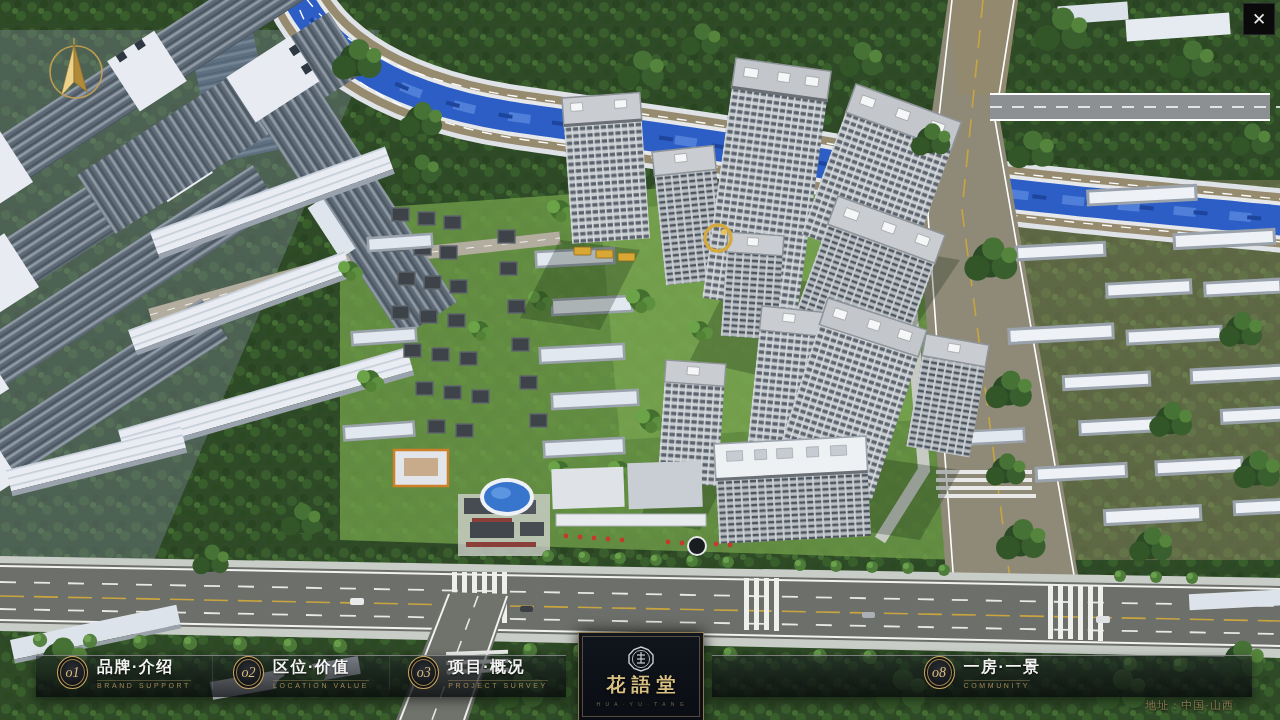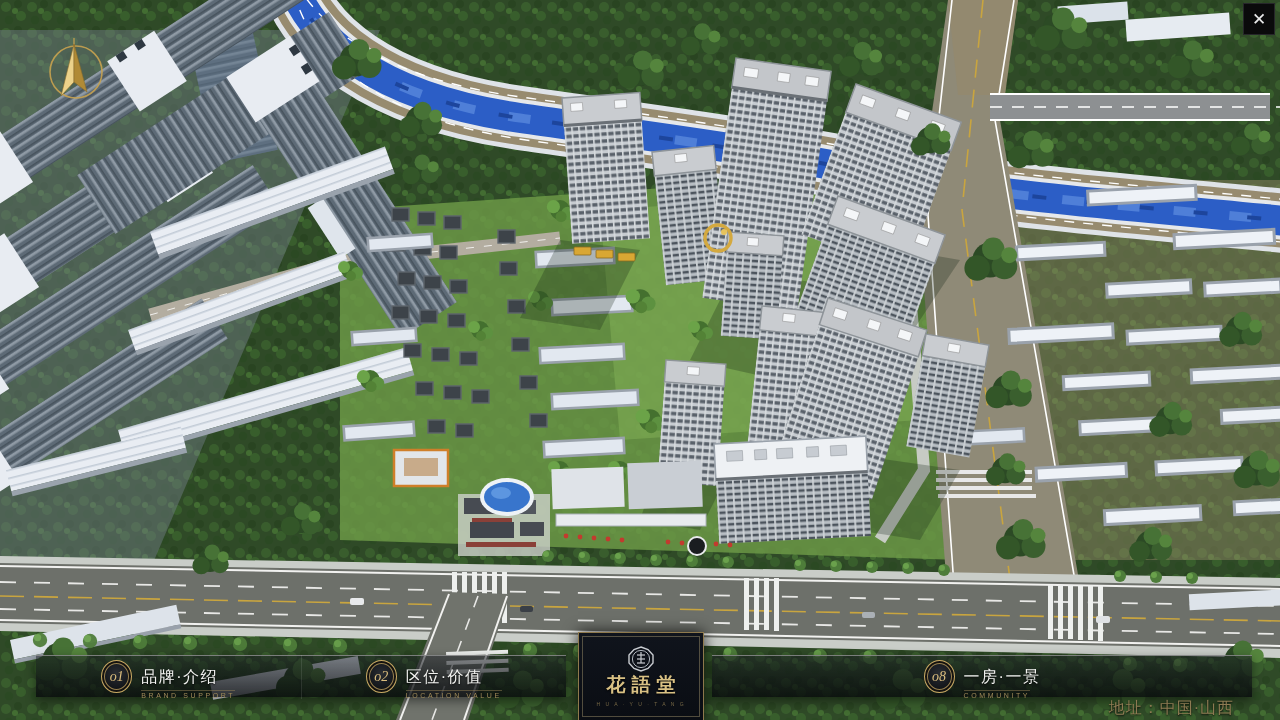--- a/index.html
+++ b/index.html
@@ -14,50 +14,50 @@
   .close-btn{position:absolute;left:1243px;top:3px;width:30px;height:30px;
     background:#0a0a0b;border:1px solid #26262a;color:#e9e9ea;
     display:flex;align-items:center;justify-content:center;
     font-size:17px;line-height:1;cursor:pointer;}
 
   
   .navseg{position:absolute;top:655px;height:41px;
     background:linear-gradient(180deg,rgba(26,30,36,.52),rgba(7,9,12,.82));
     border-top:1px solid rgba(255,255,255,.45);
     box-shadow:0 4px 10px rgba(0,0,0,.45);
-    display:flex;align-items:center;}
+    display:flex;align-items:flex-start;}
   .navseg.left{left:36px;width:530px;}
   .navseg.right{left:712px;width:540px;}
   .nav-item{flex:1;display:flex;align-items:center;justify-content:center;gap:9px;cursor:pointer;}
   .nav-item + .nav-item{border-left:1px solid rgba(255,255,255,.10);}
   .badge{width:29px;height:31px;border-radius:50%;flex:0 0 auto;
     border:1px solid #c7a863;
     box-shadow:inset 0 0 0 2px rgba(5,6,8,.9),inset 0 0 0 3px #96severity;
     box-shadow:inset 0 0 0 2px rgba(5,6,8,.9),inset 0 0 0 3px #97804f;
     background:radial-gradient(circle at 50% 40%,#2a2d33,#101317 70%);
     display:flex;align-items:center;justify-content:center;
     color:#dcbe7e;font-style:italic;font-family:"Liberation Serif",serif;font-size:14px;}
   .ntxt{display:flex;flex-direction:column;align-items:flex-start;}
-  .zh{color:#f3f3f1;font-size:16px;font-weight:normal;letter-spacing:1.5px;
-      text-shadow:0 1px 2px rgba(0,0,0,.8);white-space:nowrap;margin-top:12px;}
+  .zh{color:#f3f3f1;font-size:16px;font-weight:bold;letter-spacing:1.5px;
+      text-shadow:0 1px 2px rgba(0,0,0,.8);white-space:nowrap;}
   .en{color:#a08a59;font-size:7px;letter-spacing:2.6px;margin-top:2px;white-space:nowrap;
       border-top:1px solid rgba(160,138,89,.45);padding-top:1px;}
 
   
   .logo{position:absolute;left:578px;top:632px;width:124px;height:87px;
     background:linear-gradient(180deg,#10141c,#0a0d13);
     border:1px solid #8f7a4d;box-shadow:0 0 14px rgba(0,0,0,.8);
     display:flex;flex-direction:column;align-items:center;justify-content:center;cursor:pointer;}
   .logo-inner{position:absolute;inset:3px;border:1px solid rgba(214,194,140,.35);pointer-events:none;}
   .logo-title{color:#d9c184;font-family:"Liberation Serif",serif;font-weight:bold;
     font-size:19px;letter-spacing:6px;margin-top:0;padding-left:6px;
     text-shadow:0 1px 2px #000;}
   .logo-sub{color:#8a784e;font-size:5px;letter-spacing:2px;margin-top:3px;opacity:.85;}
 
-  .address{position:absolute;right:46px;top:698px;color:#8d7a52;font-size:16px;
+  .address{position:absolute;right:46px;top:698px;color:#8d7a52;font-size:11px;
     letter-spacing:1px;text-shadow:0 1px 2px rgba(0,0,0,.9);}
 </style>
 </head>
 <body>
 
 <div class="stage">
 
   <svg class="scene-svg" viewBox="0 0 1280 720" preserveAspectRatio="none">
     <defs>
       <pattern id="pw" width="7" height="7" patternUnits="userSpaceOnUse">
@@ -593,20 +593,27 @@
         <div class="en">BRAND SUPPORT</div>
         </div>
     </div>
     <div class="nav-item">
       <div class="badge">o2</div>
       <div class="ntxt">
           <div class="zh">区位·价值</div>
         <div class="en">LOCATION VALUE</div>
         </div>
     </div>
+    <div class="nav-item">
+      <div class="badge">o3</div>
+      <div class="ntxt">
+          <div class="zh">项目·概况</div>
+        <div class="en">PROJECT SURVEY</div>
+        </div>
+    </div>
   </div>
 
   <div class="logo">
     <div class="logo-inner"></div>
     <svg width="26" height="26" viewBox="0 0 26 26">
       <polygon points="13,1 20,3.5 25,9 25,17 20,22.5 13,25 6,22.5 1,17 1,9 6,3.5" fill="none" stroke="#c9ccd1" stroke-width="1.4"></polygon>
       <circle cx="13" cy="13" r="8.6" fill="none" stroke="#aeb3ba" stroke-width="1"></circle>
       <g stroke="#c9ccd1" stroke-width="1.2">
         <line x1="9" y1="9" x2="17" y2="9"></line>
           <line x1="13" y1="6" x2="13" y2="17"></line>

